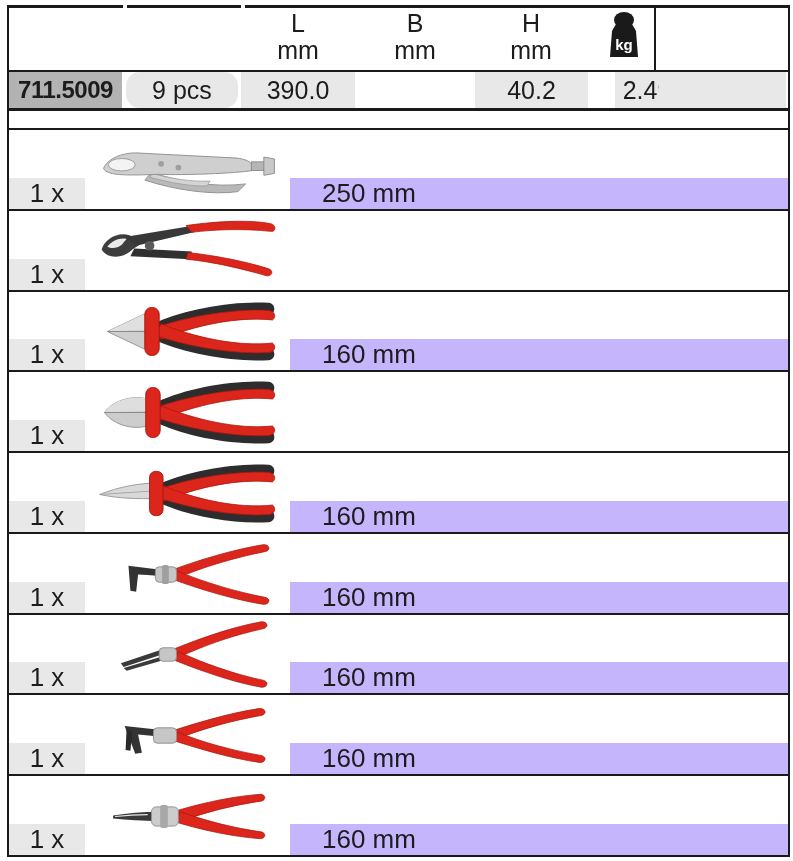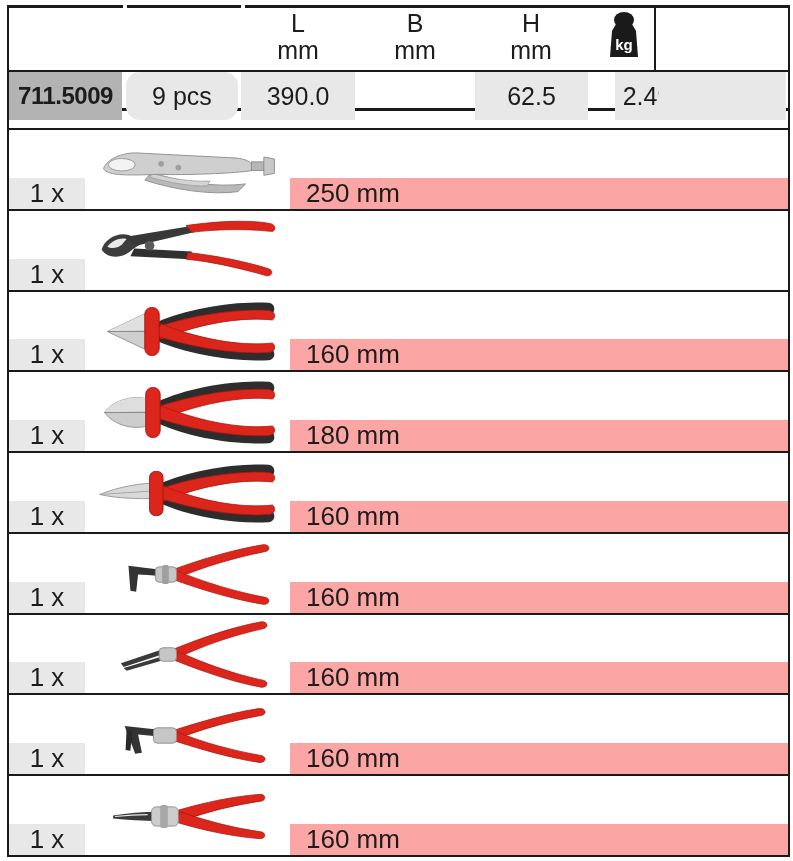--- a/index.html
+++ b/index.html
@@ -9,36 +9,36 @@
   .hline { position:absolute; background:#1a1a1a; height:2px; }
   .vline { position:absolute; background:#1a1a1a; width:2px; }
 
   
   .hdr-label { position:absolute; top:10px; width:110px; text-align:center;
                font-size:25px; line-height:27px; color:#1c1c1c; }
   .hdr-label span { display:block; }
   .kg-box { position:absolute; top:11px; }
 
   
-  .spec-cell { position:absolute; top:72px; height:48px; background:#e8e8e8;
+  .spec-cell { position:absolute; top:72px; height:36px; background:#e8e8e8;
                display:flex; align-items:center; justify-content:center;
                font-size:25px; color:#1c1c1c; }
   .spec-cell.article { background:#b3b3b3; font-weight:bold; font-size:24px; letter-spacing:-0.5px; }
 
   
   .items { position:absolute; left:7px; top:130px; width:783px; height:727px;
            border-left:2px solid #1a1a1a; border-right:2px solid #1a1a1a;
            display:flex; flex-direction:column; }
   .item-row { flex:1; display:flex; border-bottom:2px solid #1a1a1a; min-height:0;align-items:flex-end; }
   .qty-cell { width:76px; background:#e8e8e8; display:flex; align-items:center;
               justify-content:center; font-size:26px; }
   .img-cell { width:205px; background:#ffffff; display:flex; align-items:center;
               justify-content:center; overflow:hidden; }
-  .size-cell { flex:1; background:#fca5a5; display:flex; align-items:center;
-               padding-left:16px; font-size:26px; }
+  .size-cell { flex:1; background:#c4b5fd; display:flex; align-items:center;
+               padding-left:32px; font-size:26px; }
   svg { display:block; }
 </style>
 </head>
 <body>
 
 <div class="page">
 
   <div class="hline" style="left:8px; top:5px; width:115px; height:3px;"></div>
   <div class="hline" style="left:127px; top:5px; width:114px; height:3px;"></div>
   <div class="hline" style="left:245px; top:5px; width:543px; height:3px;"></div>
@@ -65,21 +65,21 @@
     <svg viewBox="0 0 36 50" width="36" height="50">
       <ellipse cx="18" cy="9" rx="10" ry="8" fill="#1a1a1a"></ellipse>
       <path d="M10 13 L26 13 L30 20 L32 46 L4 46 L6 20 Z" fill="#1a1a1a"></path>
       <text x="18" y="39" text-anchor="middle" font-size="15" font-weight="bold" fill="#ffffff">kg</text>
     </svg>
   </div>
 
   <div class="spec-cell article" style="left:9px; width:113px;">711.5009</div>
   <div class="spec-cell" style="left:126px; width:112px;border-radius:14px;">9 pcs</div>
   <div class="spec-cell" style="left:241px; width:114px;">390.0</div>
-  <div class="spec-cell" style="left:475px; width:113px;">62.5</div>
+  <div class="spec-cell" style="left:475px; width:113px;">40.2</div>
   <div class="spec-cell" style="left:592px; width:64px;margin-left:23px;">2.49</div>
   <div class="spec-cell" style="left:659px; width:127px;"></div>
 
   <div class="items">
 
     <div class="item-row">
       <div class="qty-cell">1 x</div>
       <div class="img-cell">
         <svg viewBox="0 0 200 80" width="192" height="77">
           <path d="M55 50 C85 60 125 66 152 62 L160 54 C127 58 92 52 62 42 Z" fill="#b9b9b9" stroke="#8f8f8f" stroke-width="1"></path>
@@ -134,21 +134,20 @@
           <path d="M68 29 C100 14 148 6 184 8 C190 9 191 14 189 18 C152 14 104 25 72 41 Z" fill="#2d2d2d"></path>
           <path d="M68 51 C100 66 148 74 184 72 C190 71 191 66 189 62 C152 66 104 55 72 39 Z" fill="#2d2d2d"></path>
           <path d="M66 35 C100 23 148 14 184 16 C191 17 192 23 188 26 C152 22 106 33 72 47 Z" fill="#dc261c" stroke="#a81710" stroke-width="0.8"></path>
           <path d="M66 45 C100 57 148 66 184 64 C191 63 192 57 188 54 C152 58 106 47 72 33 Z" fill="#dc261c" stroke="#a81710" stroke-width="0.8"></path>
           <path d="M13 40 C23 26 46 21 60 27 L63 40 L60 53 C46 59 23 54 13 40 Z" fill="#cdcdcd" stroke="#949494" stroke-width="1"></path>
           <path d="M13 40 C23 26 46 21 60 27 L62 38 Z" fill="#dedede"></path>
           <path d="M13 40 L63 40" stroke="#8a8a8a" stroke-width="1.2"></path>
           <rect x="56" y="14" width="15" height="52" rx="7" fill="#dc261c" stroke="#a81710" stroke-width="1"></rect>
         </svg>
       </div>
-      <div class="size-cell">180 mm</div>
     </div>
 
     <div class="item-row">
       <div class="qty-cell">1 x</div>
       <div class="img-cell">
         <svg viewBox="0 0 200 80" width="192" height="77">
           <path d="M70 30 C102 16 148 8 184 10 C190 11 191 16 189 20 C152 16 106 26 74 42 Z" fill="#2d2d2d"></path>
           <path d="M70 50 C102 64 148 72 184 70 C190 69 191 64 189 60 C152 64 106 54 74 38 Z" fill="#2d2d2d"></path>
           <path d="M68 36 C102 24 148 16 184 18 C191 19 192 25 188 28 C152 24 108 34 74 48 Z" fill="#dc261c" stroke="#a81710" stroke-width="0.8"></path>
           <path d="M68 44 C102 56 148 64 184 62 C191 61 192 55 188 52 C152 56 108 46 74 32 Z" fill="#dc261c" stroke="#a81710" stroke-width="0.8"></path>

